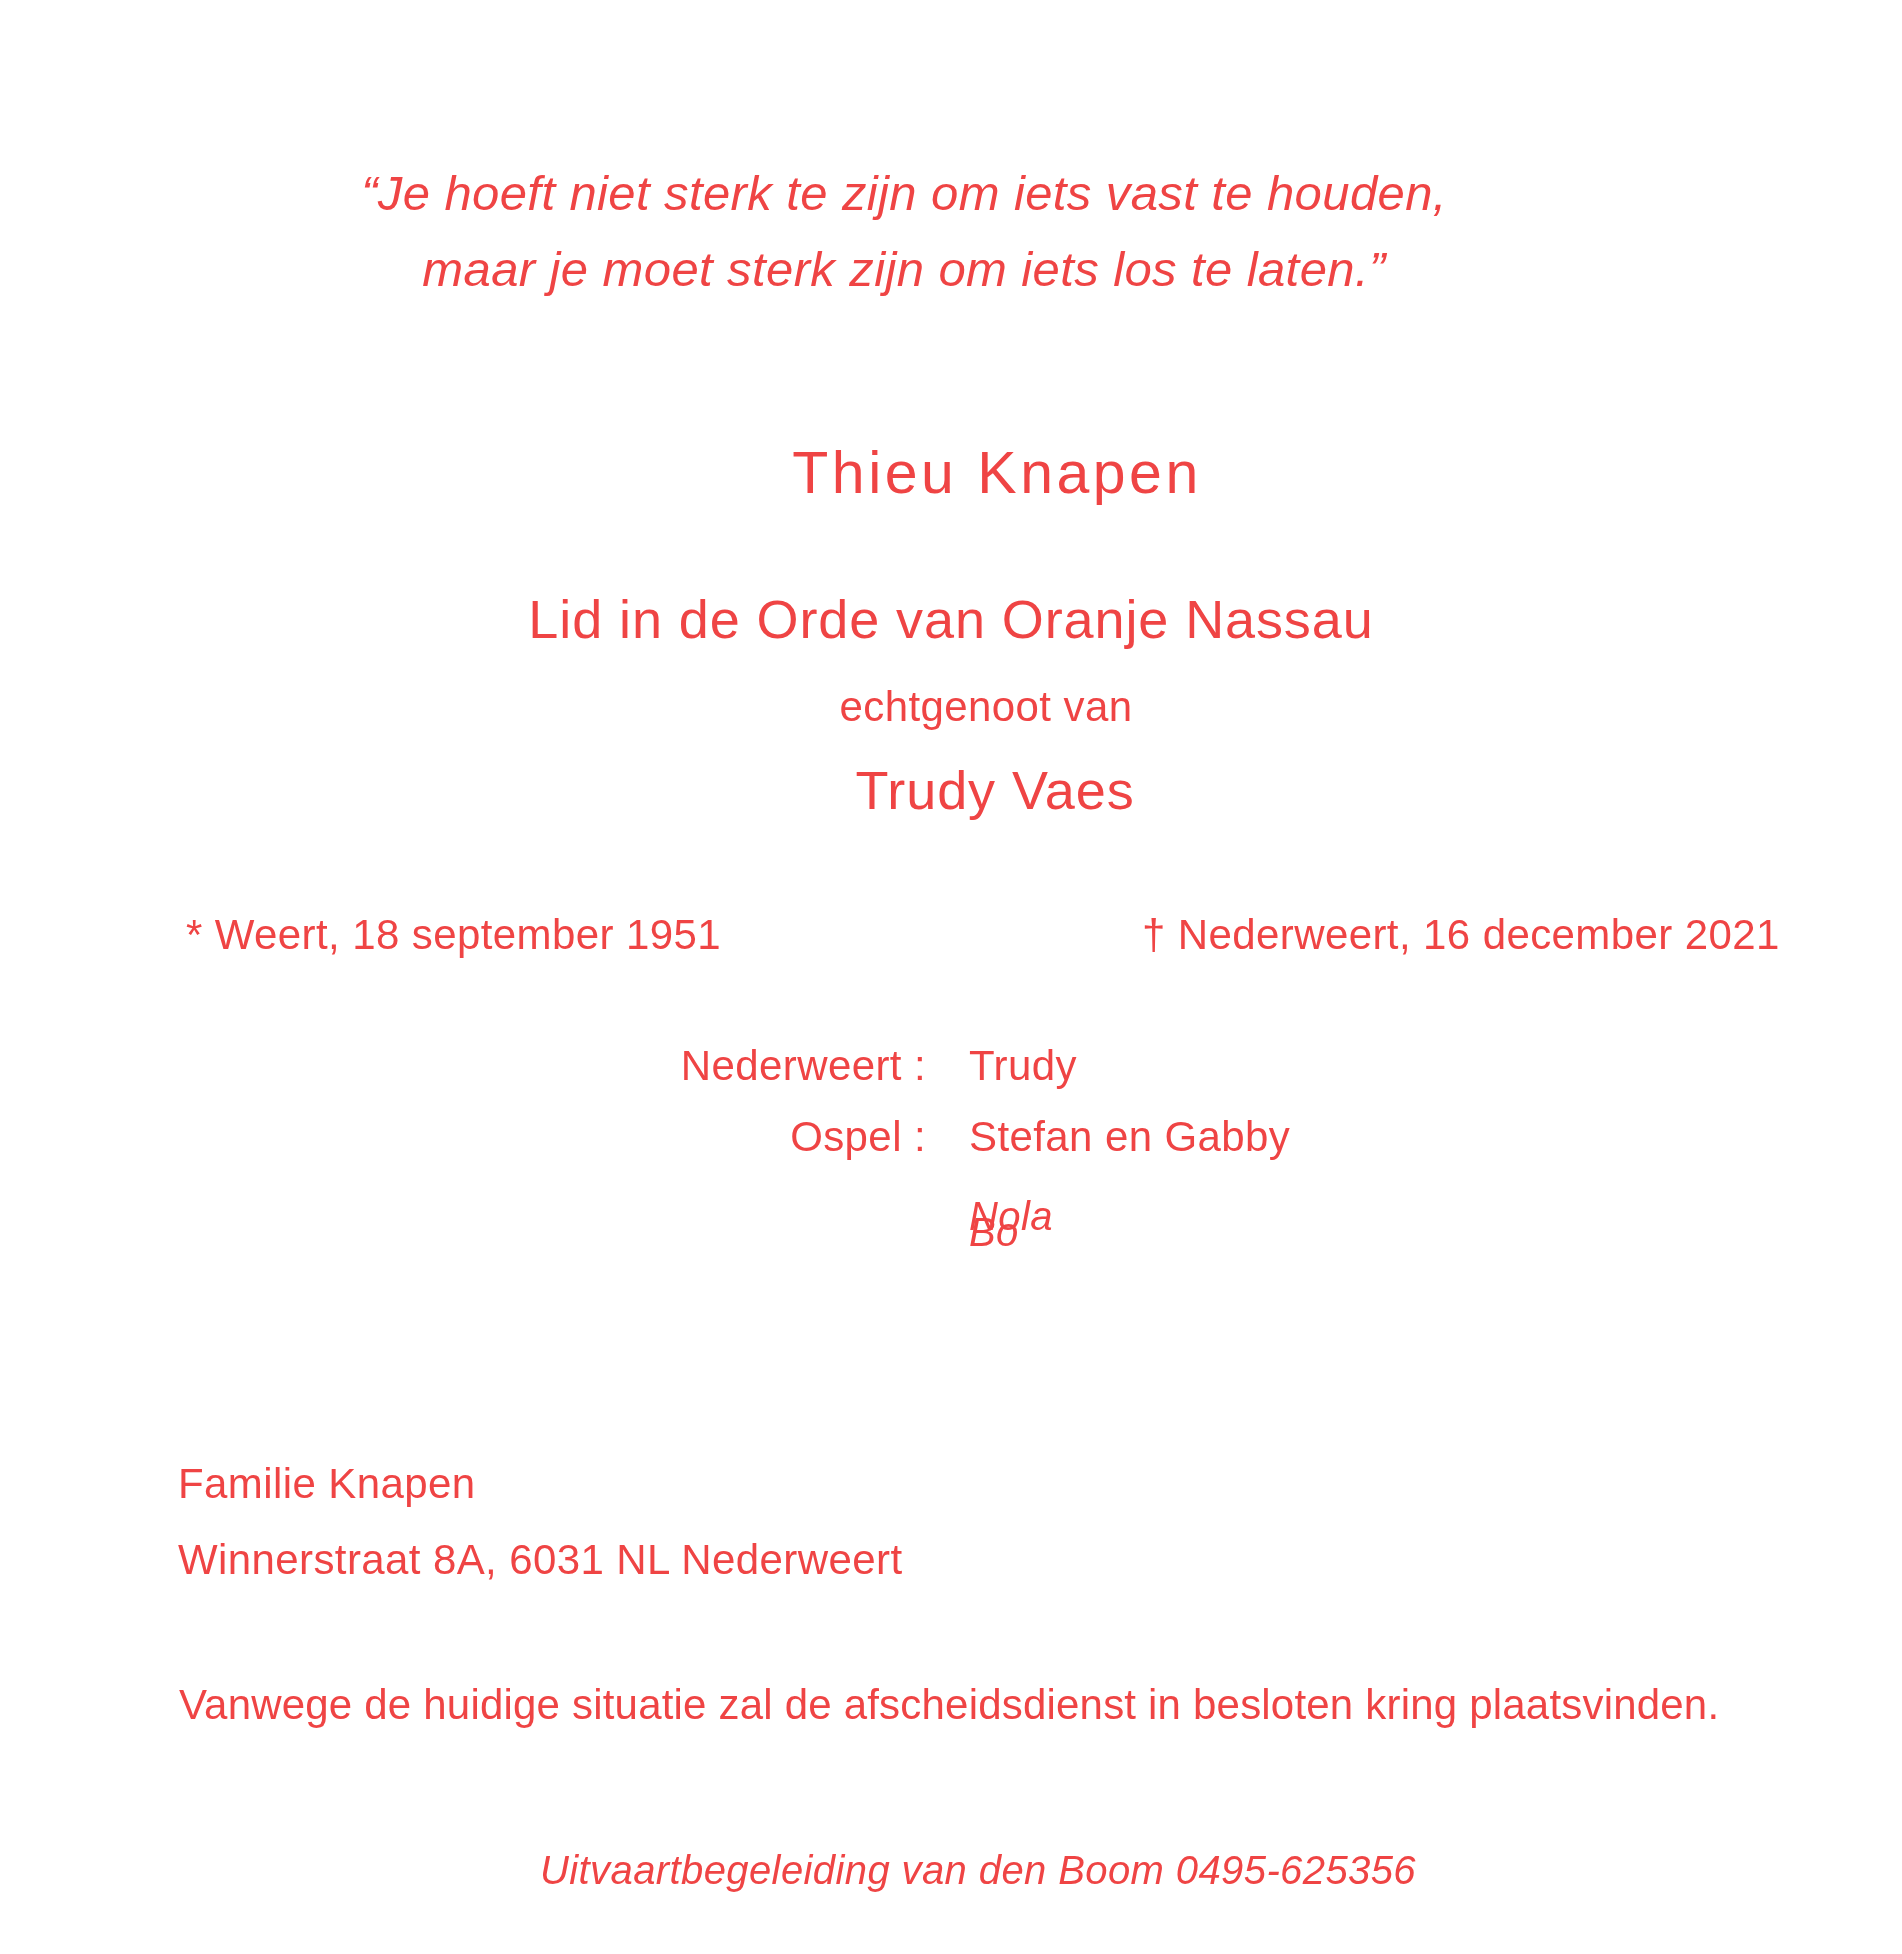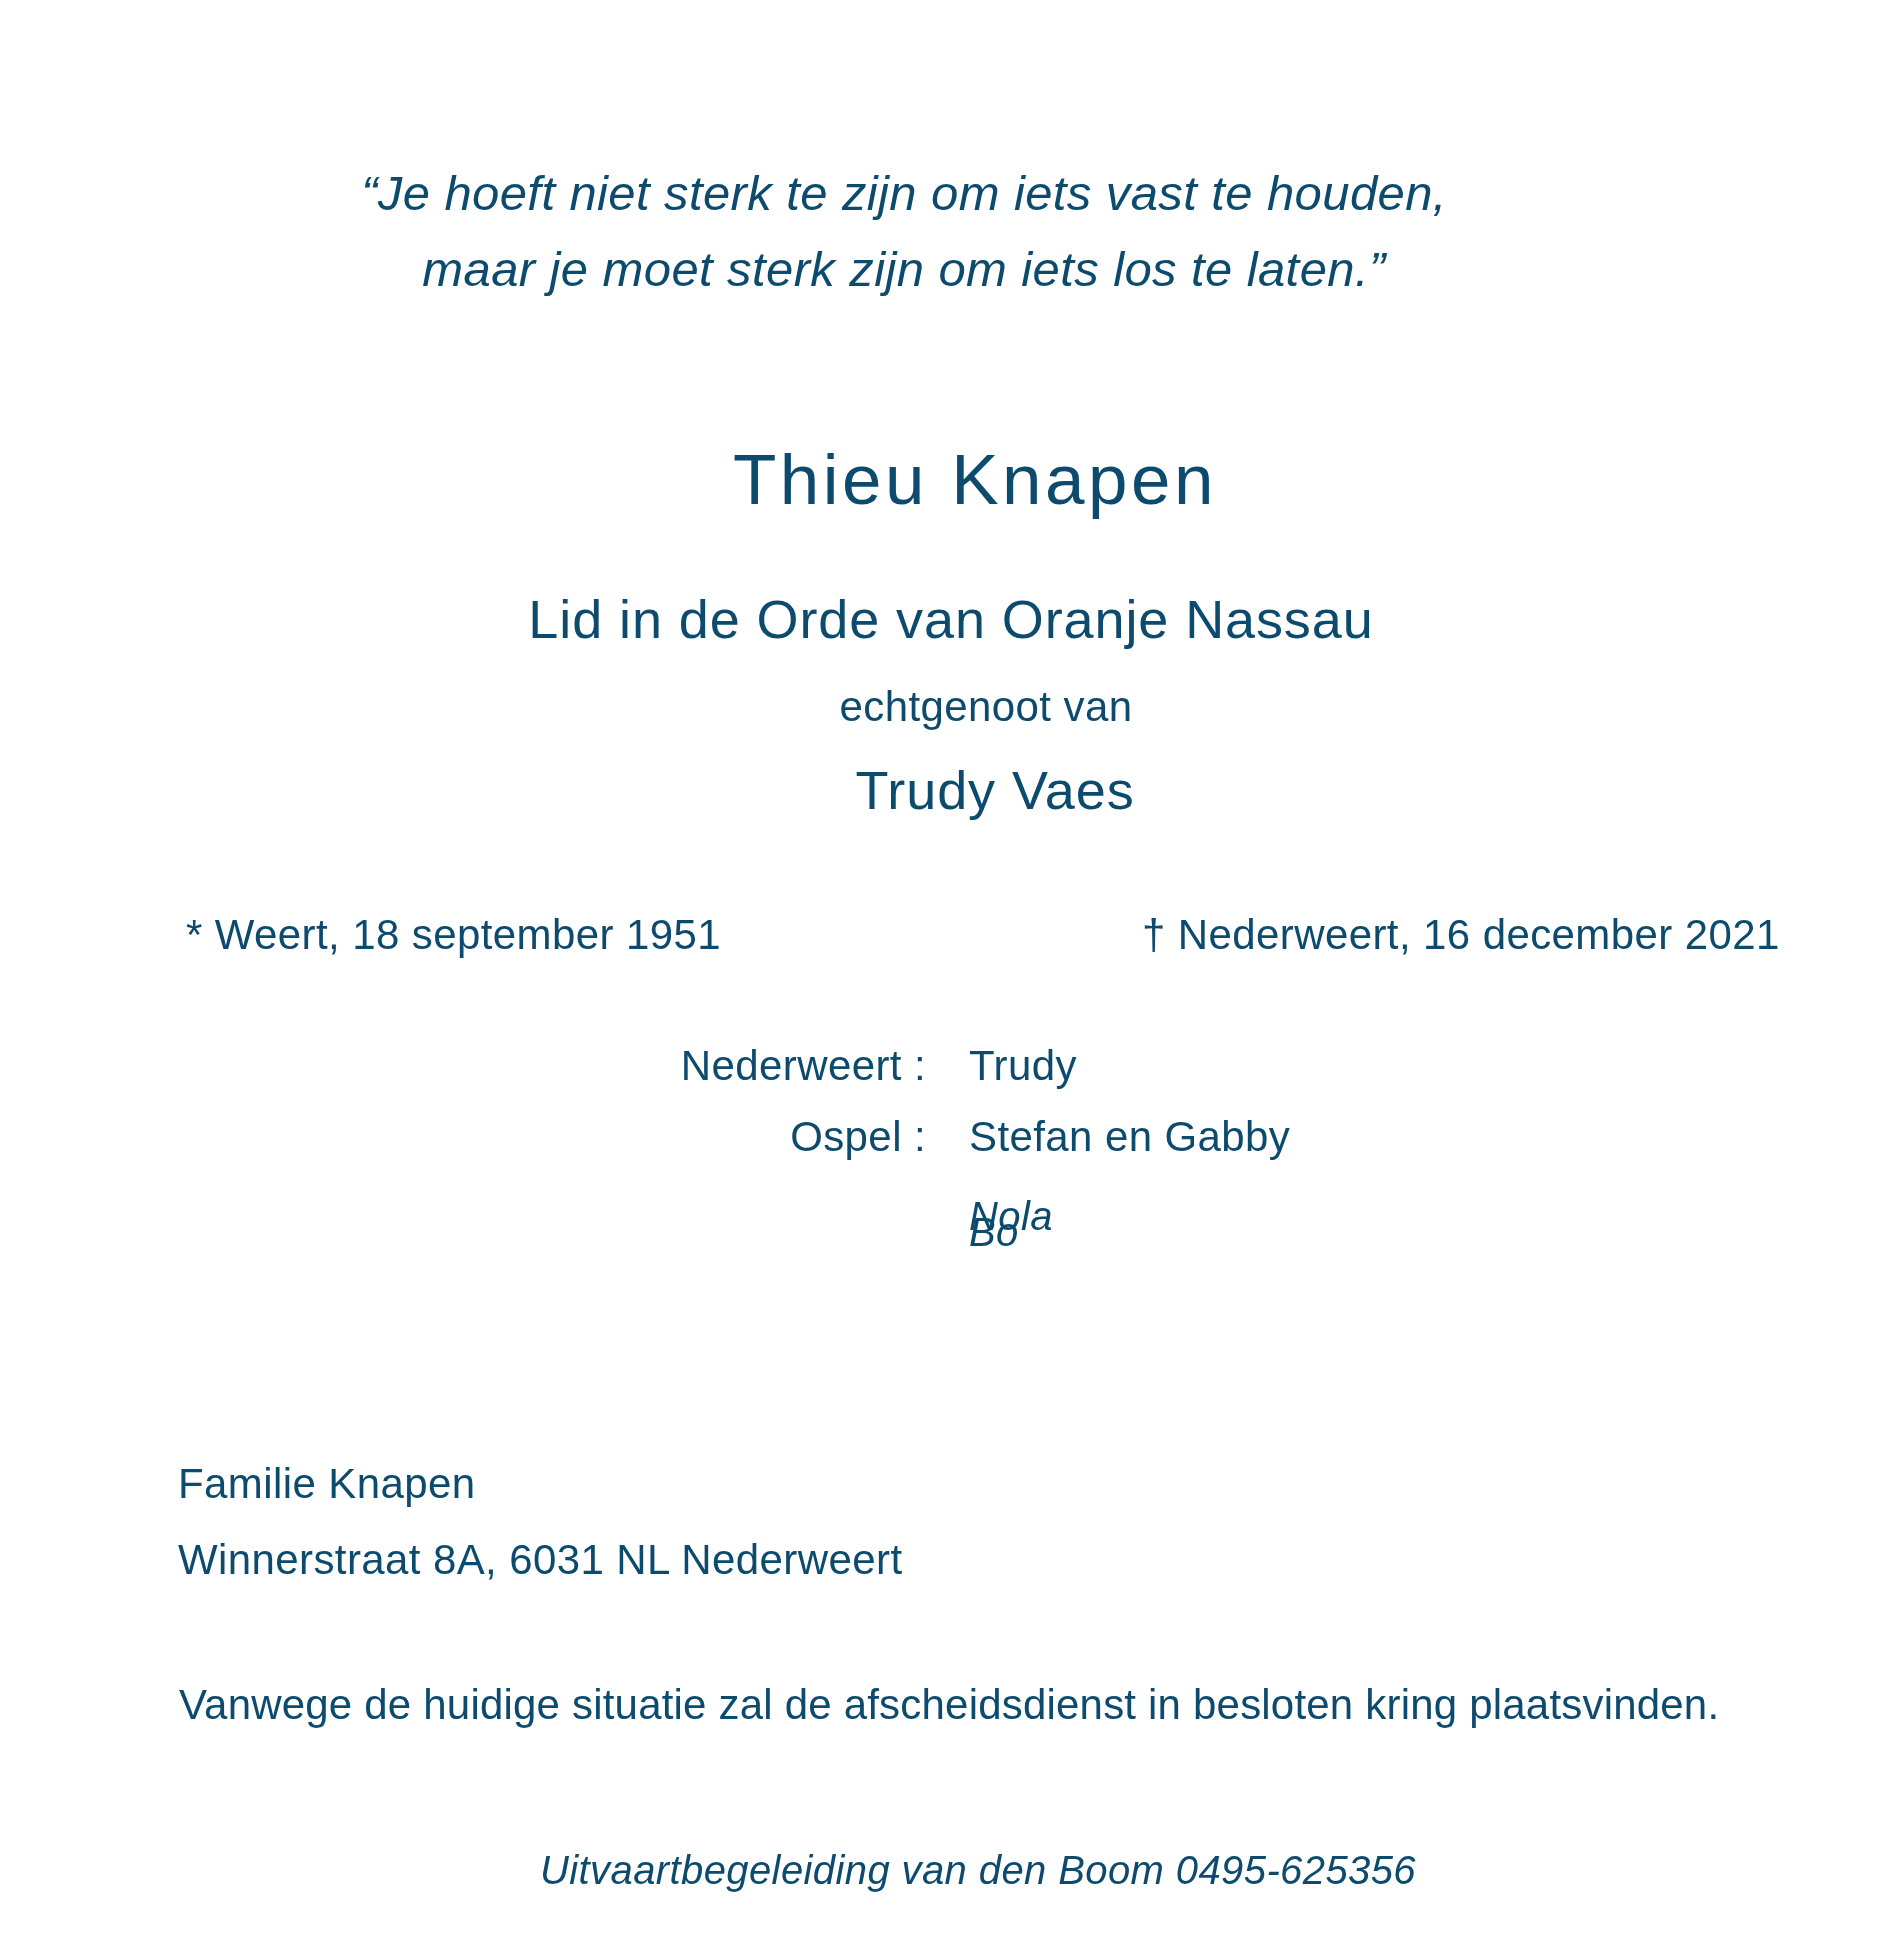--- a/index.html
+++ b/index.html
@@ -1,40 +1,40 @@
 <!DOCTYPE html>
 <html style="font-size:14px"><head>
 <meta charset="utf-8">
 <style>
   html,body{margin:0;padding:0;background:#ffffff;}
   .page{
     position:relative;
     width:1902px;height:1955px;
     background:#ffffff;
-    color:#0c4a6e;
+    color:#ef4444;
     font-family:"Liberation Sans","DejaVu Sans",sans-serif;
     overflow:hidden;
   }
   .abs{position:absolute;line-height:1;white-space:nowrap;}
   .cx{position:absolute;left:50%;transform:translateX(-50%);white-space:nowrap;line-height:1;}
   .quote{
     top:155px;
     font-size:49px;
     font-style:italic;
     line-height:76px;
     text-align:center;
     margin-left:-47px;
     letter-spacing:0.4px;
   }
   .title{
     top:444px;
-    font-size:71px;
+    font-size:59px;
     font-weight:400;
     letter-spacing:3.5px;
-    margin-left:24px;
+    margin-left:46px;
   }
   .honor{
     top:592px;
     font-size:54px;
     letter-spacing:0.9px;
   }
   .relation{
     top:686px;
     font-size:42px;
     letter-spacing:0.4px;

